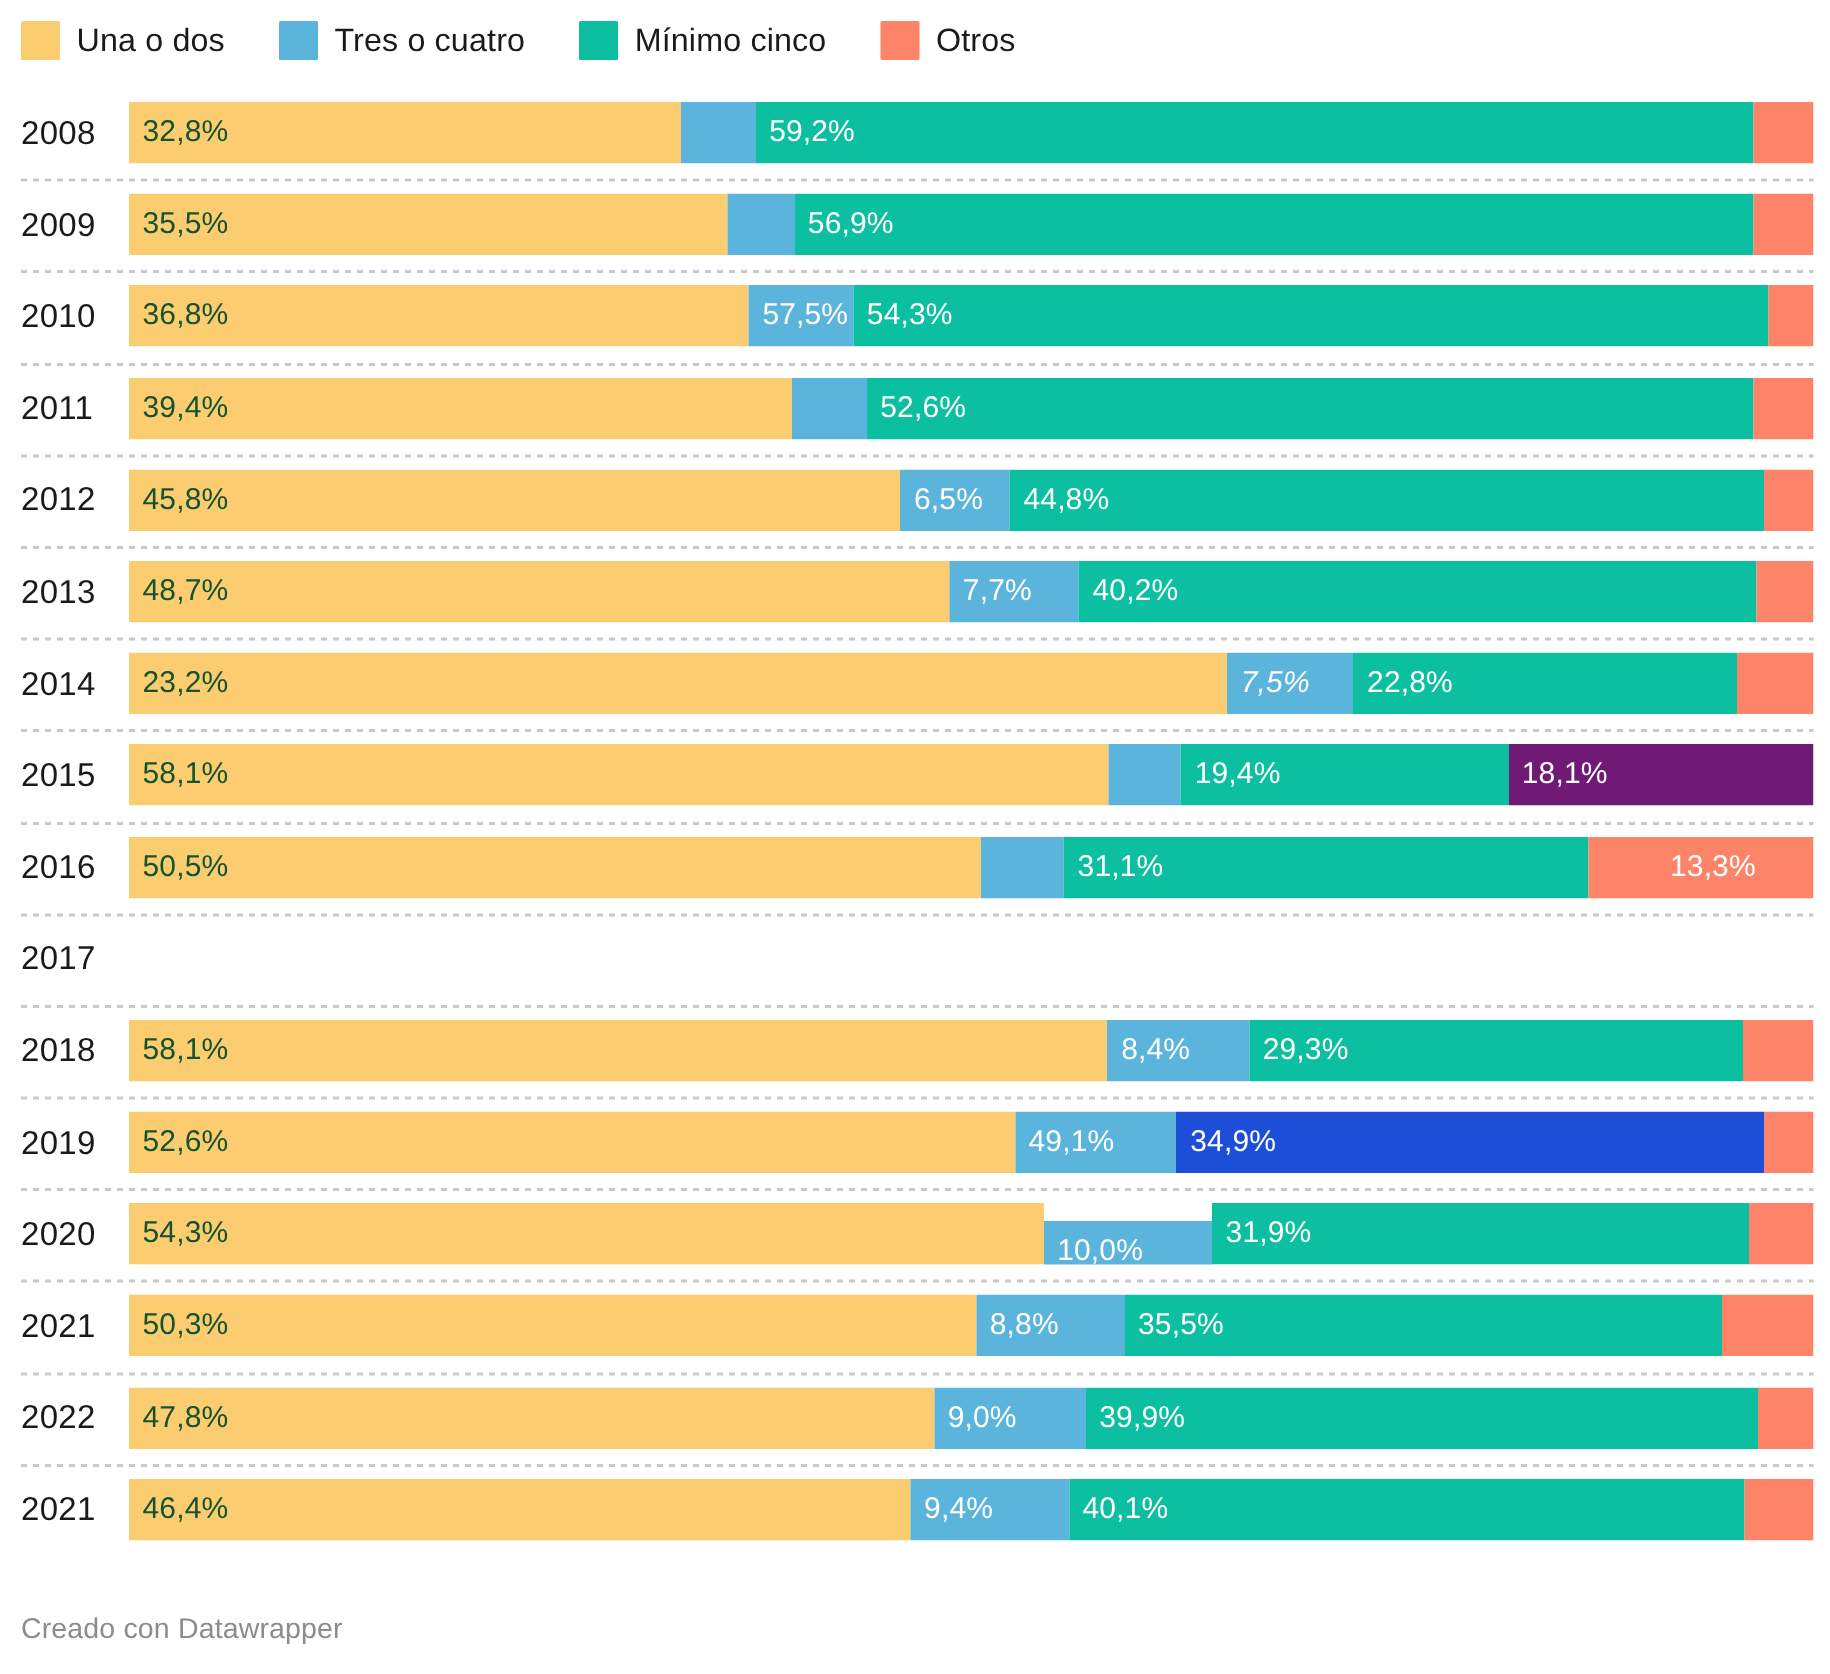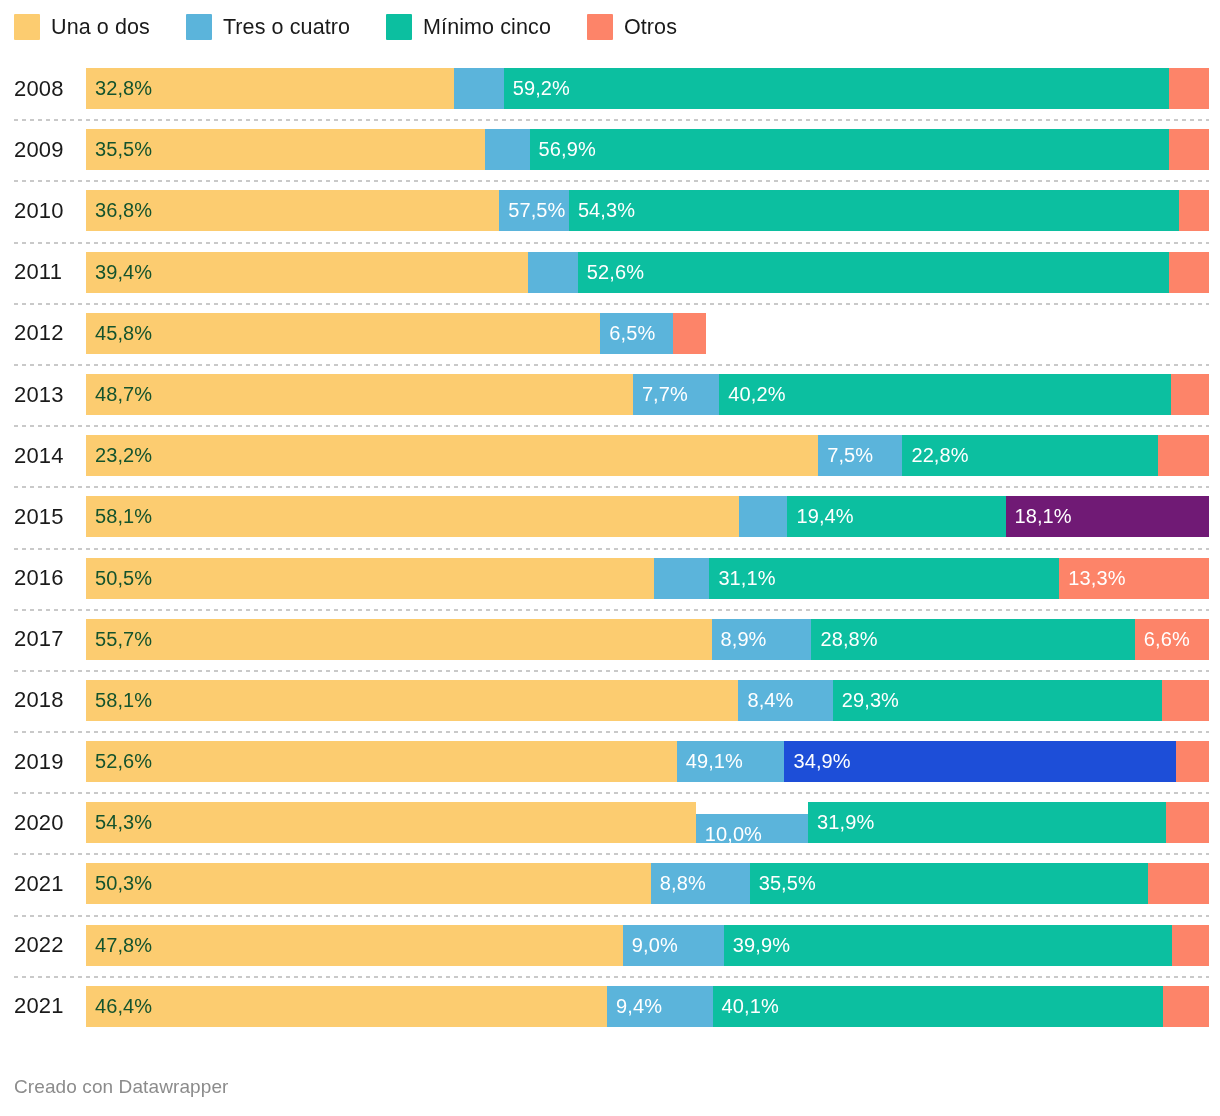--- a/index.html
+++ b/index.html
@@ -214,20 +214,23 @@
       <div class="row">
         <div class="row-sep"></div>
         <div class="row-label">2012</div>
         <div class="bar">
           <div class="seg cat-0" style="background: rgb(252, 204, 112); width: 45.8%;">
             <span class="seg-label">45,8%</span>
           </div>
           <div class="seg cat-1" style="background: rgb(91, 180, 219); width: 6.5%;">
             <span class="seg-label">6,5%</span>
           </div>
+          <div class="seg cat-2" style="background: rgb(12, 191, 160); width: 44.8%;">
+            <span class="seg-label">44,8%</span>
+          </div>
           <div class="seg cat-3" style="background: rgb(253, 132, 105); width: 2.9%;"></div>
         </div>
       </div>
       <div class="row">
         <div class="row-sep"></div>
         <div class="row-label">2013</div>
         <div class="bar">
           <div class="seg cat-0" style="background: rgb(252, 204, 112); width: 48.7%;">
             <span class="seg-label">48,7%</span>
           </div>
@@ -240,21 +243,21 @@
           <div class="seg cat-3" style="background: rgb(253, 132, 105); width: 3.4%;"></div>
         </div>
       </div>
       <div class="row">
         <div class="row-sep"></div>
         <div class="row-label">2014</div>
         <div class="bar">
           <div class="seg cat-0" style="background: rgb(252, 204, 112); width: 65.2%;">
             <span class="seg-label">23,2%</span>
           </div>
-          <div class="seg cat-1" style="background: rgb(91, 180, 219); width: 7.5%;">
+          <div class="seg cat-1" style="background: rgb(91, 180, 219); width: 7.5%; font-style: italic;">
             <span class="seg-label">7,5%</span>
           </div>
           <div class="seg cat-2" style="background: rgb(12, 191, 160); width: 22.8%;">
             <span class="seg-label">22,8%</span>
           </div>
           <div class="seg cat-3" style="background: rgb(253, 132, 105); width: 4.5%;"></div>
         </div>
       </div>
       <div class="row">
         <div class="row-sep"></div>
@@ -276,42 +279,28 @@
         <div class="row-sep"></div>
         <div class="row-label">2016</div>
         <div class="bar">
           <div class="seg cat-0" style="background: rgb(252, 204, 112); width: 50.6012%;">
             <span class="seg-label">50,5%</span>
           </div>
           <div class="seg cat-1" style="background: rgb(91, 180, 219); width: 4.90982%;"></div>
           <div class="seg cat-2" style="background: rgb(12, 191, 160); width: 31.1623%;">
             <span class="seg-label">31,1%</span>
           </div>
-          <div class="seg cat-3" style="background: rgb(253, 132, 105); width: 13.3267%;">
+          <div class="seg cat-3" style="background: rgb(253, 132, 105); width: 13.3267%; padding-left: 45px;">
             <span class="seg-label">13,3%</span>
           </div>
         </div>
       </div>
       <div class="row">
         <div class="row-sep"></div>
         <div class="row-label">2017</div>
-        <div class="bar">
-          <div class="seg cat-0" style="background: rgb(252, 204, 112); width: 55.7%;">
-            <span class="seg-label">55,7%</span>
-          </div>
-          <div class="seg cat-1" style="background: rgb(91, 180, 219); width: 8.9%;">
-            <span class="seg-label">8,9%</span>
-          </div>
-          <div class="seg cat-2" style="background: rgb(12, 191, 160); width: 28.8%;">
-            <span class="seg-label">28,8%</span>
-          </div>
-          <div class="seg cat-3" style="background: rgb(253, 132, 105); width: 6.6%;">
-            <span class="seg-label">6,6%</span>
-          </div>
-        </div>
       </div>
       <div class="row">
         <div class="row-sep"></div>
         <div class="row-label">2018</div>
         <div class="bar">
           <div class="seg cat-0" style="background: rgb(252, 204, 112); width: 58.1%;">
             <span class="seg-label">58,1%</span>
           </div>
           <div class="seg cat-1" style="background: rgb(91, 180, 219); width: 8.4%;">
             <span class="seg-label">8,4%</span>

